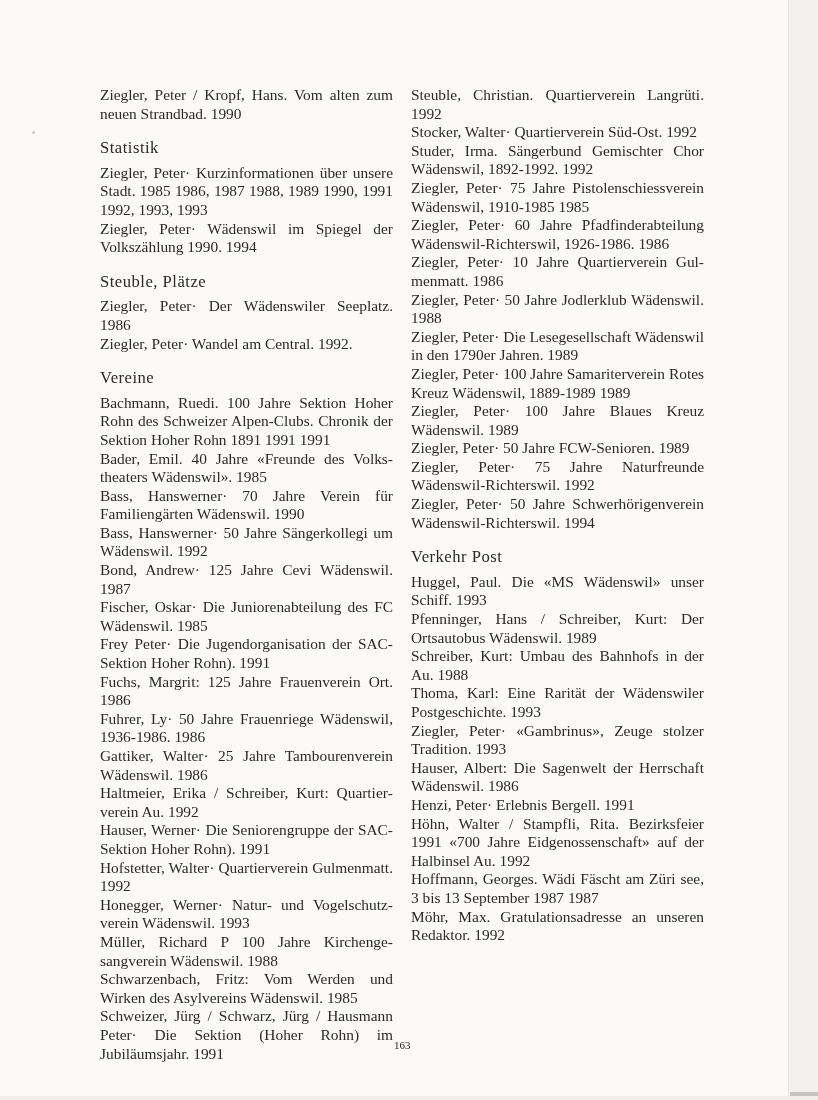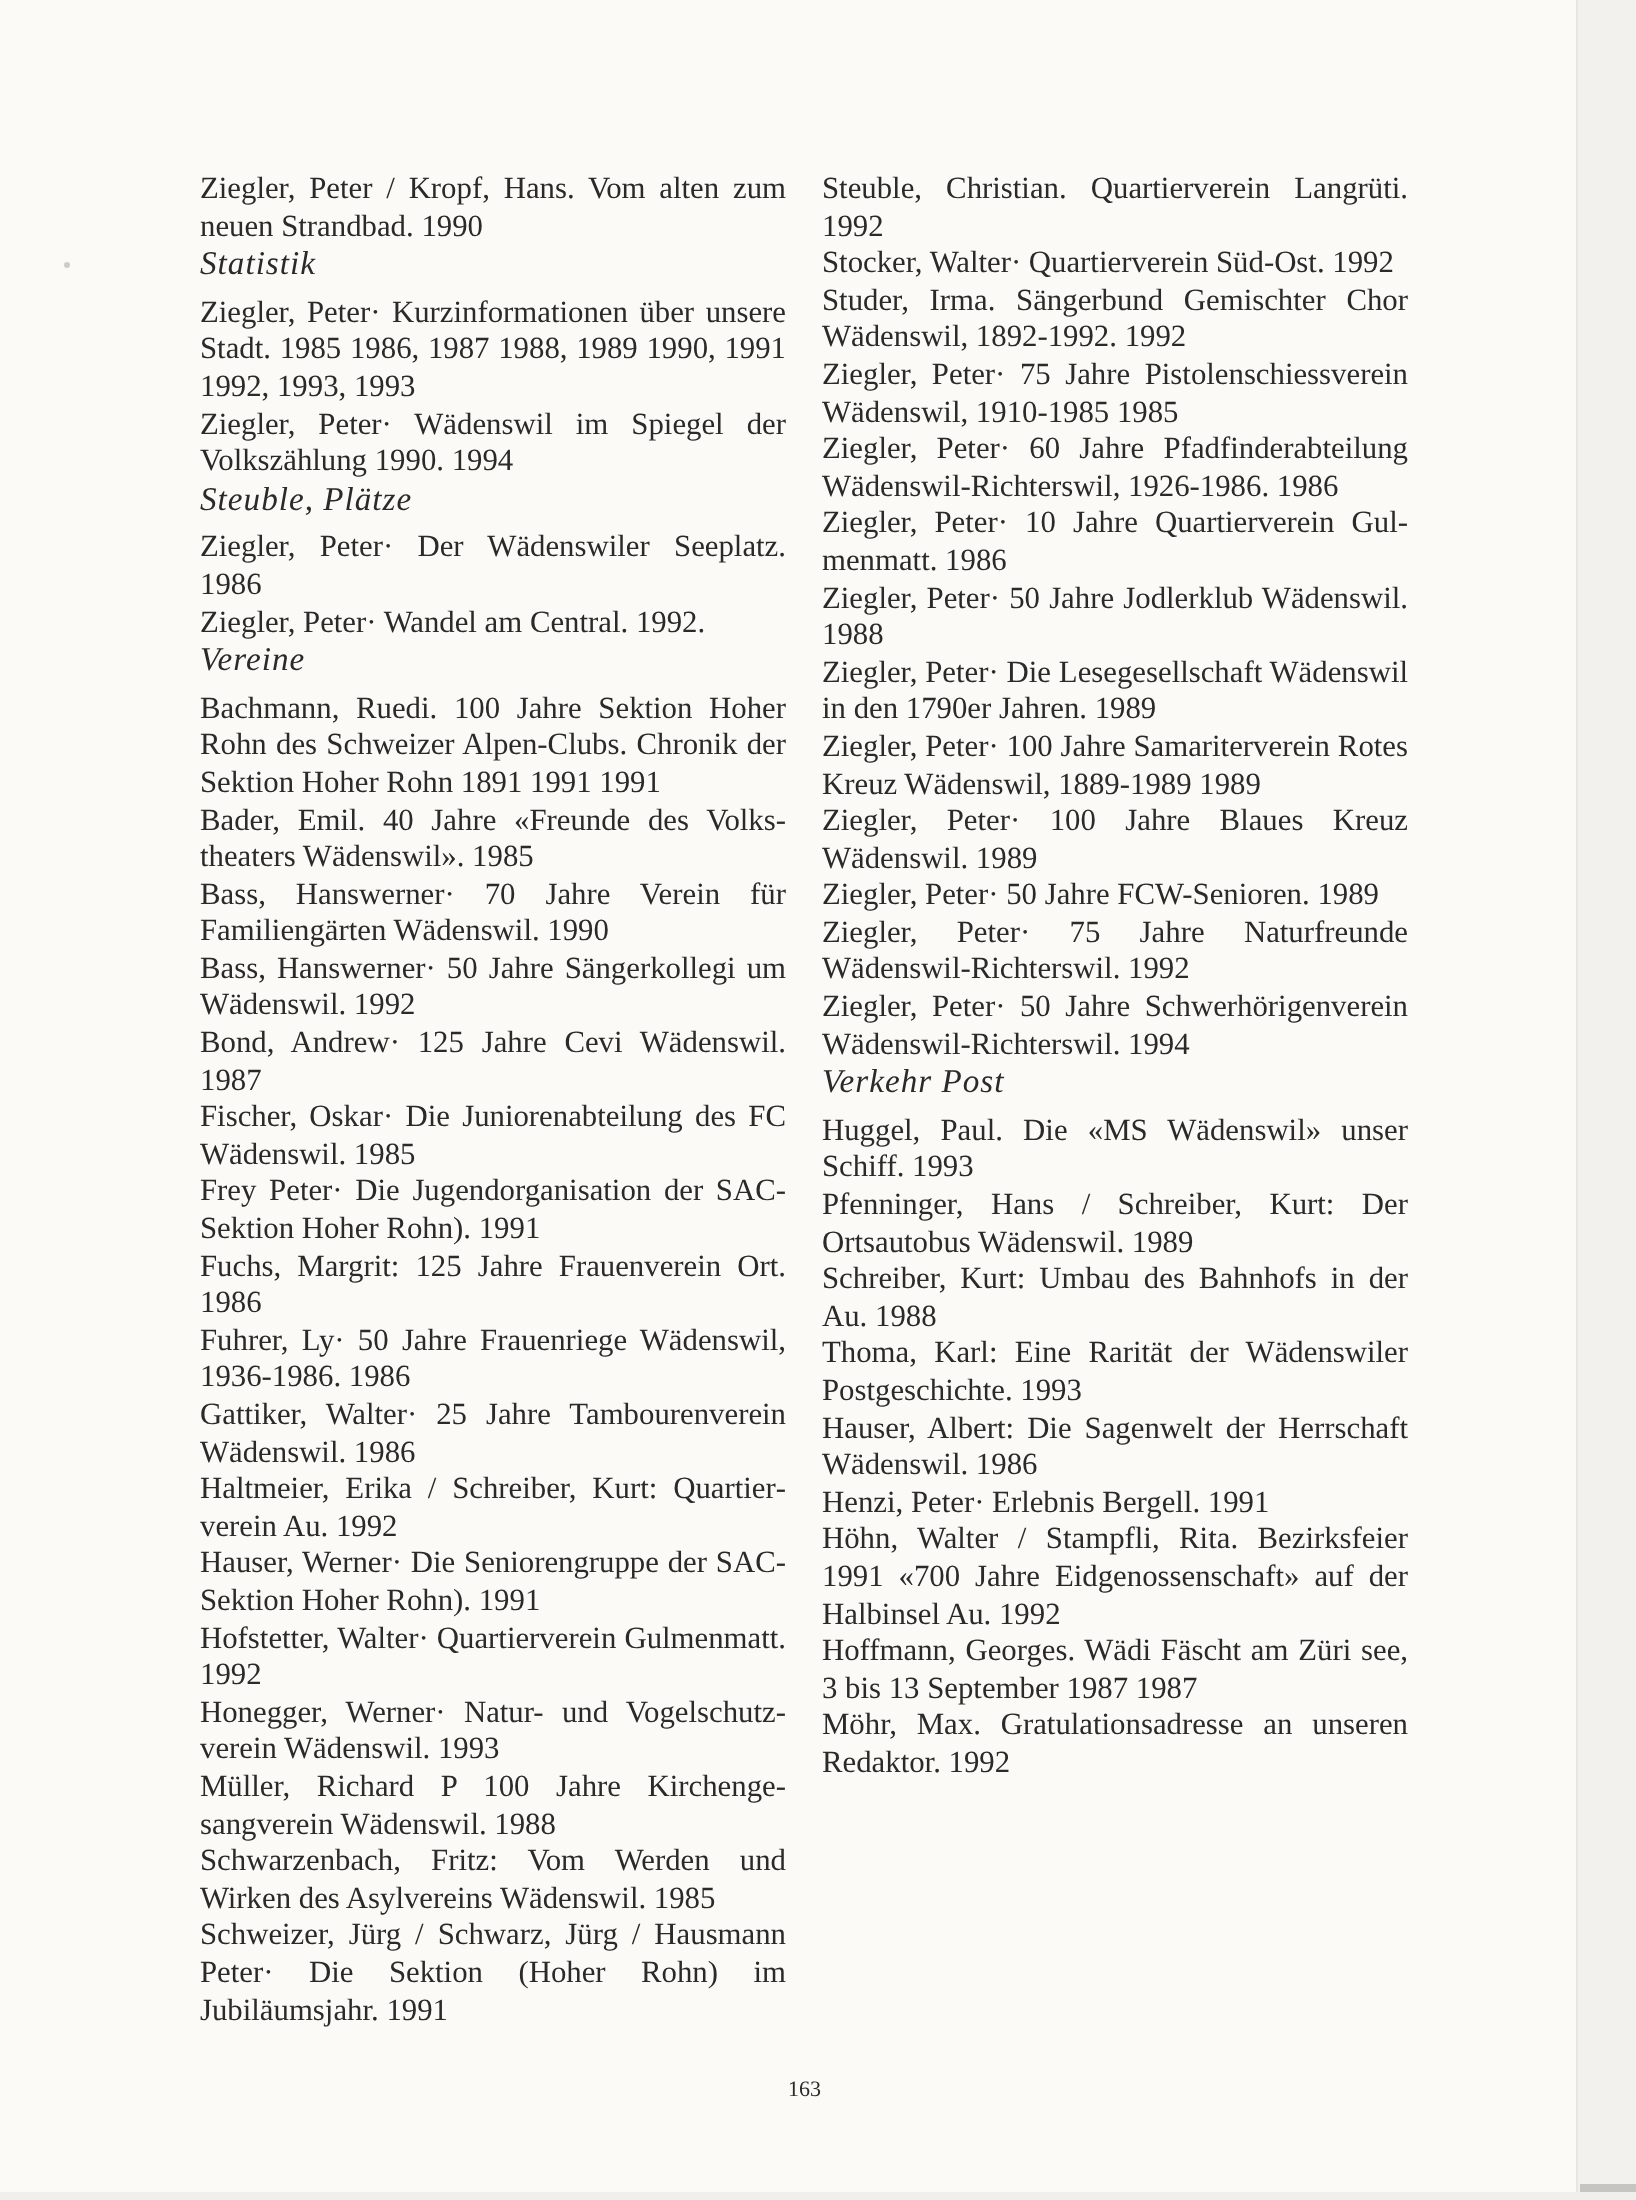--- a/index.html
+++ b/index.html
@@ -58,23 +58,22 @@
     line-height: 18.6px;
     text-align: justify;
   }
   #left-column { left: 100px; }
   #right-column { left: 411px; }
   .entry {
     text-align: justify;
     hyphens: manual;
   }
   .heading {
-    font-style: italic;
     font-size: 16.6px;
-    margin-top: 0;
+    margin-top: 16px;
     margin-bottom: 6px;
     text-align: left;
     letter-spacing: 0.5px;
   }
   .page-number {
     position: absolute;
     top: 1039px;
     left: 394px;
     width: 293px;
     text-align: left;
@@ -128,20 +127,21 @@
     <div class="entry">Ziegler, Peter· 100 Jahre Samariterverein Rotes Kreuz Wädenswil, 1889-1989 1989</div>
     <div class="entry">Ziegler, Peter· 100 Jahre Blaues Kreuz Wädenswil. 1989</div>
     <div class="entry">Ziegler, Peter· 50 Jahre FCW-Senioren. 1989</div>
     <div class="entry">Ziegler, Peter· 75 Jahre Naturfreunde Wädenswil-Richterswil. 1992</div>
     <div class="entry">Ziegler, Peter· 50 Jahre Schwerhörigenver­ein Wädenswil-Richterswil. 1994</div>
     <div class="heading">Verkehr Post</div>
     <div class="entry">Huggel, Paul. Die «MS Wädenswil» unser Schiff. 1993</div>
     <div class="entry">Pfenninger, Hans / Schreiber, Kurt: Der Ortsautobus Wädenswil. 1989</div>
     <div class="entry">Schreiber, Kurt: Umbau des Bahnhofs in der Au. 1988</div>
     <div class="entry">Thoma, Karl: Eine Rarität der Wädenswiler Postgeschichte. 1993</div>
+    <div class="entry">Ziegler, Peter· «Gambrinus», Zeuge stolzer Tradition. 1993</div>
     <div class="entry">Hauser, Albert: Die Sagenwelt der Herr­schaft Wädenswil. 1986</div>
     <div class="entry">Henzi, Peter· Erlebnis Bergell. 1991</div>
     <div class="entry">Höhn, Walter / Stampfli, Rita. Bezirksfeier 1991 «700 Jahre Eidgenossenschaft» auf der Halbinsel Au. 1992</div>
     <div class="entry">Hoffmann, Georges. Wädi Fäscht am Züri see, 3 bis 13 September 1987 1987</div>
     <div class="entry">Möhr, Max. Gratulationsadresse an unseren Redaktor. 1992</div>
   </div>
 
 <div class="page-number">163</div>
 
 </body></html>

